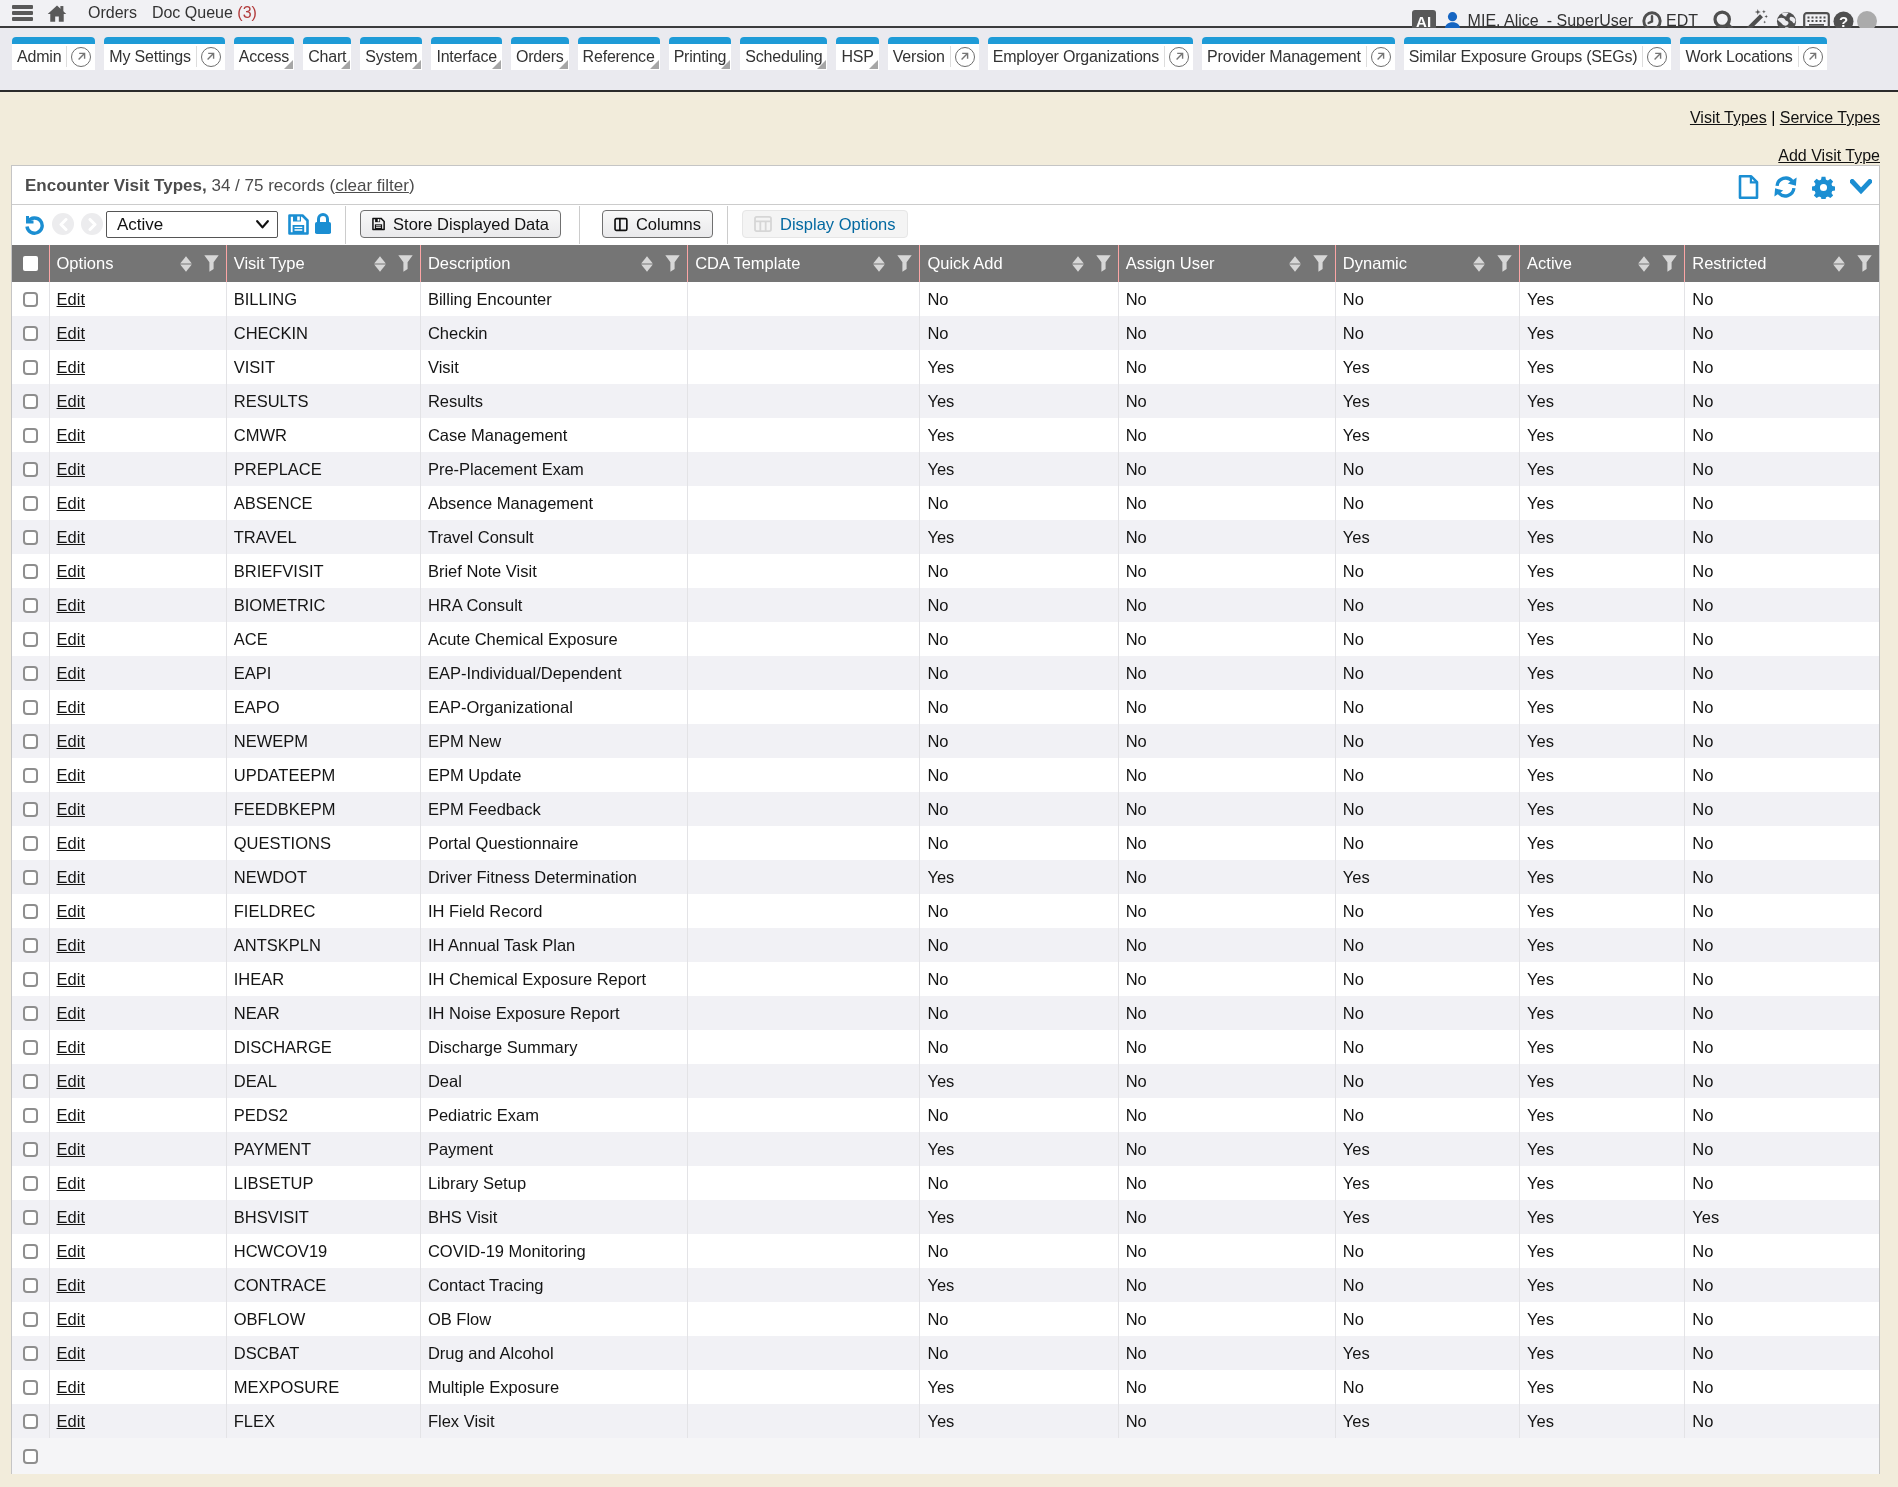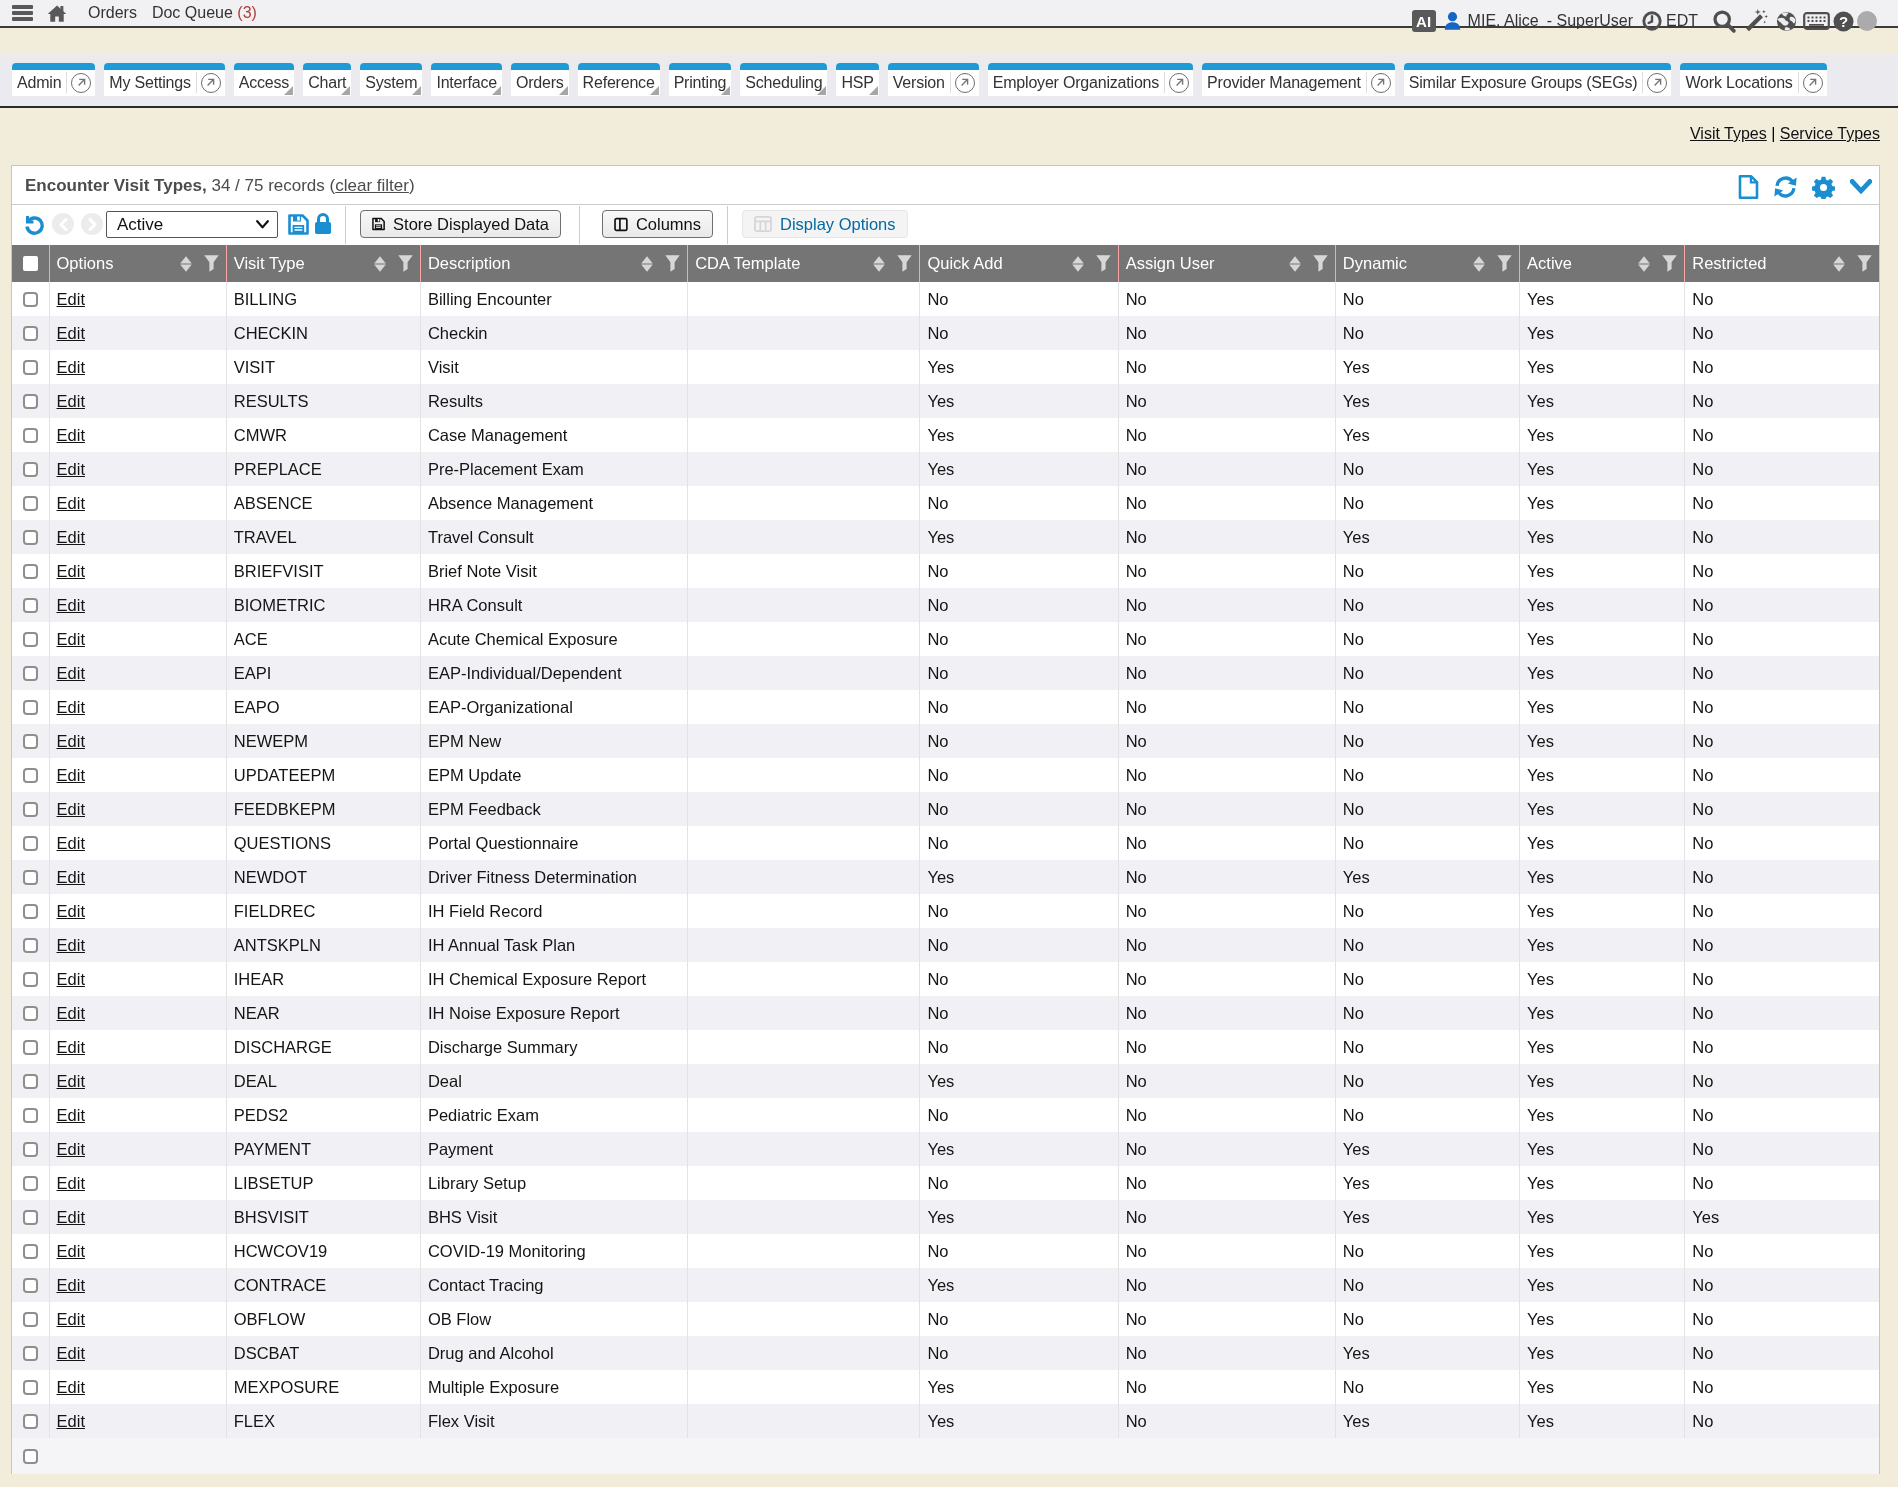--- a/index.html
+++ b/index.html
@@ -8,21 +8,21 @@
 
 #topbar { position:relative; height:28px; background:#f1f1f4; border-bottom:2px solid #3c3c3c; }
 #topbar .left { position:absolute; left:0; top:0; height:26px; display:flex; align-items:center; }
 #hamb { width:21px; height:16px; margin-left:12px; display:flex; flex-direction:column; justify-content:space-between; }
 #hamb div { height:3.6px; background:#595959; border-radius:1px; }
 .tb-txt { font-size:16px; color:#333; }
 #topbar .right { position:absolute; right:0; top:8px; height:26px; display:flex; align-items:center; }
 #aibadge { width:24px; height:22px; background:#595959; color:#fff; border-radius:3px; font-size:15px; font-weight:bold; display:flex; align-items:center; justify-content:center; }
 
 
-#tabstrip { position:relative; height:54px; background:#eaeaef; border-bottom:2px solid #2b2b2b; white-space:nowrap; overflow:hidden;margin-top:26px; }
+#tabstrip { position:relative; height:64px; background:#eaeaef; border-bottom:2px solid #2b2b2b; white-space:nowrap; overflow:hidden; }
 #tabrow { position:absolute; left:12px; top:9px; display:flex; }
 .tab { position:relative; background:#fff; border-radius:4px 4px 0 0; margin-right:9px; height:33px; display:flex; align-items:stretch; flex:none; }
 .tab:before { content:""; position:absolute; left:0; right:0; top:0; height:7px; background:#1e9bd7; border-radius:4px 4px 0 0; }
 .tab .lbl { padding:6px 5px 0 5px; display:flex; align-items:center; font-size:16px; color:#333; letter-spacing:-0.2px; }
 .tab .sep { width:1px; background:#ddd; margin-top:9px; margin-bottom:3px; }
 .tab .cmp { width:28px; display:flex; align-items:center; justify-content:center; padding-top:6px; }
 .cmpc { width:20px; height:20px; border:1.5px solid #6e6e6e; border-radius:50%; display:flex; align-items:center; justify-content:center; }
 .tab .corner { position:absolute; right:1px; bottom:1px; width:0; height:0; border-left:9px solid transparent; border-bottom:9px solid #a6a6a6; }
 
 

